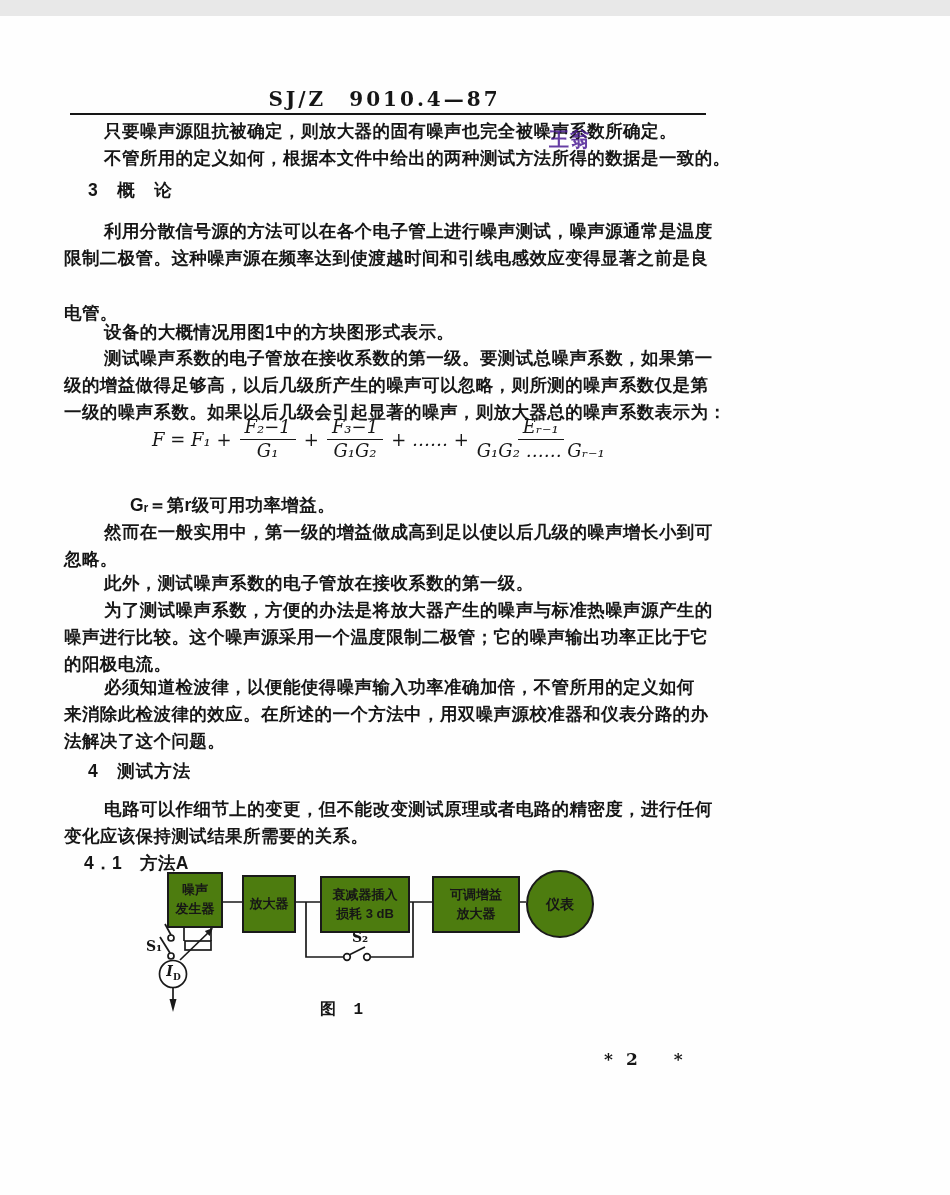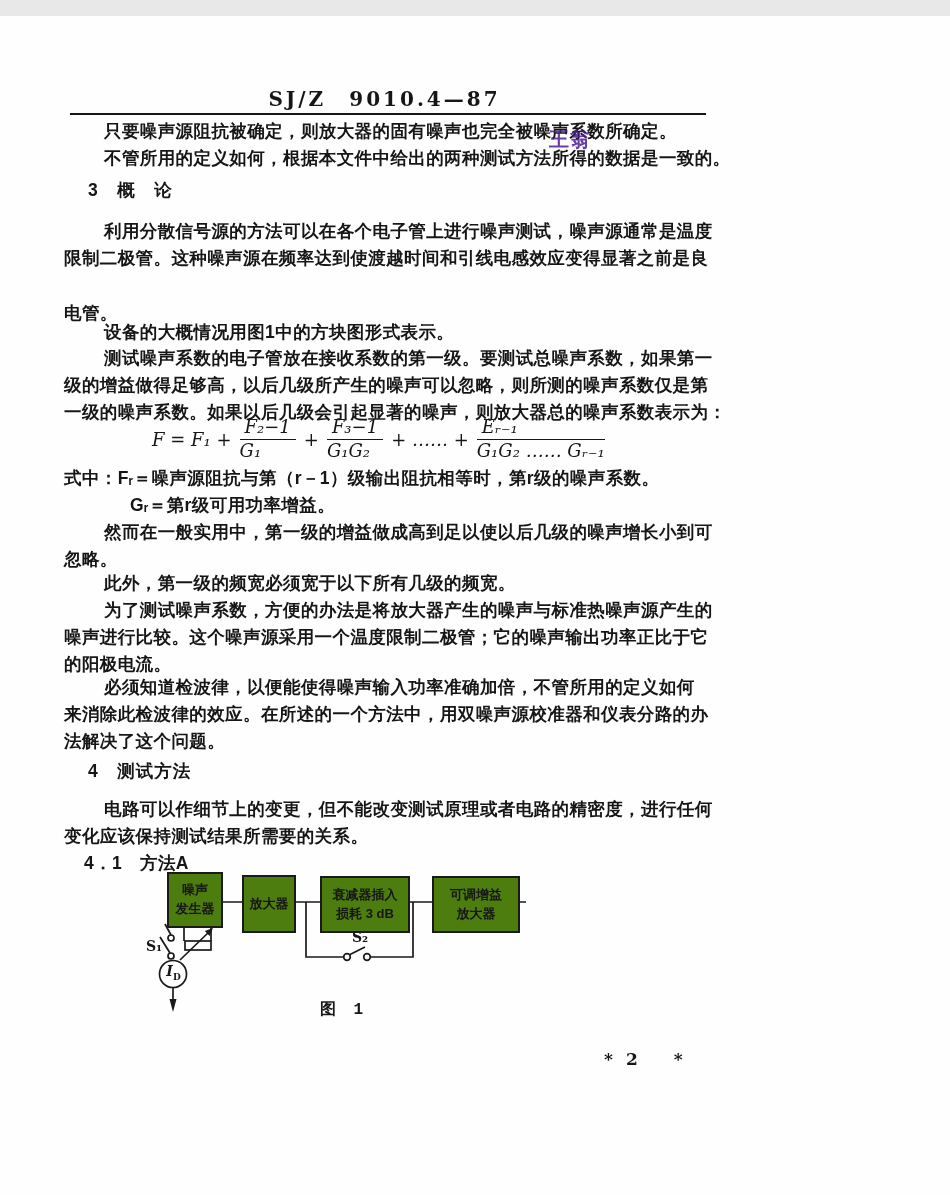--- a/index.html
+++ b/index.html
@@ -9,21 +9,21 @@
        font-family:"DejaVu Serif",serif;font-size:20px;font-weight:700;letter-spacing:3px;}
   .rule{position:absolute;left:70px;top:97px;width:636px;height:2px;background:#161616;}
   .ln{position:absolute;left:64px;font-size:17.5px;letter-spacing:.4px;font-weight:600;
       white-space:pre;line-height:22px;}
   .indent{left:104px;}
   .hd{font-weight:700;letter-spacing:1px;}
   .stamp{position:absolute;left:549px;top:110px;font-size:20px;font-weight:700;
          letter-spacing:1px;color:#4c1d95;opacity:.85;}
   .formula{position:absolute;left:152px;top:401px;display:flex;align-items:center;gap:8px;
            font-family:"DejaVu Serif",serif;font-style:italic;font-size:18px;font-weight:400;}
-  .frac{display:inline-flex;flex-direction:column;line-height:1.15;}
+  .frac{display:inline-flex;flex-direction:column;align-items:center;line-height:1.15;}
   .frac .num{padding:0 5px 1px;border-bottom:1.7px solid #161616;}
   .frac .den{padding-top:1px;}
   .fbox{position:absolute;border:2px solid #1a1a1a;background:#4d7c0f;display:flex;
         align-items:center;justify-content:center;text-align:center;font-size:13px;
         line-height:1.45;white-space:pre-line;font-weight:600;}
   .fcircle{border-radius:50%;font-size:14px;}
   .slabel{position:absolute;font-family:"DejaVu Serif",serif;font-size:14px;font-weight:700;}
   .idlabel{position:absolute;left:161px;top:947px;width:25px;text-align:center;
            font-family:"DejaVu Serif",serif;font-style:italic;font-size:14px;font-weight:700;}
   .idlabel sub{font-size:9px;font-style:normal;}
@@ -64,25 +64,24 @@
       <span class="num">F₃−1</span>
       <span class="den">G₁G₂</span>
     </span>
     <span>+ …… +</span>
     <span class="frac">
       <span class="num">Eᵣ₋₁</span>
       <span class="den">G₁G₂ …… Gᵣ₋₁</span>
     </span>
   </div>
 
-  <div class="ln" style="top:451px">式中：Fᵣ＝噪声源阻抗与第（r－1）级输出阻抗相等时，第r级的噪声系数。</div>
   <div class="ln" style="top:478px;left:130px">Gᵣ＝第r级可用功率增益。</div>
   <div class="ln indent" style="top:505px">然而在一般实用中，第一级的增益做成高到足以使以后几级的噪声增长小到可</div>
   <div class="ln" style="top:532px">忽略。</div>
-  <div class="ln indent" style="top:556px">此外，第一级的频宽必须宽于以下所有几级的频宽。</div>
+  <div class="ln indent" style="top:556px">此外，测试噪声系数的电子管放在接收系数的第一级。</div>
   <div class="ln indent" style="top:583px">为了测试噪声系数，方便的办法是将放大器产生的噪声与标准热噪声源产生的</div>
   <div class="ln" style="top:610px">噪声进行比较。这个噪声源采用一个温度限制二极管；它的噪声输出功率正比于它</div>
   <div class="ln" style="top:637px">的阳极电流。</div>
   <div class="ln indent" style="top:660px">必须知道检波律，以便能使得噪声输入功率准确加倍，不管所用的定义如何</div>
   <div class="ln" style="top:687px">来消除此检波律的效应。在所述的一个方法中，用双噪声源校准器和仪表分路的办</div>
   <div class="ln" style="top:714px">法解决了这个问题。</div>
   <div class="ln hd" style="top:744px;left:88px">4　测试方法</div>
   <div class="ln indent" style="top:782px">电路可以作细节上的变更，但不能改变测试原理或者电路的精密度，进行任何</div>
   <div class="ln" style="top:809px">变化应该保持测试结果所需要的关系。</div>
   <div class="ln" style="top:836px;left:84px">4．1　方法A</div>
@@ -110,20 +109,21 @@
     </g>
   </svg>
 
   <div class="fbox" style="left:167px;top:856px;width:52px;height:52px">噪声
 发生器</div>
   <div class="fbox" style="left:242px;top:859px;width:50px;height:54px">放大器</div>
   <div class="fbox" style="left:320px;top:860px;width:86px;height:53px">衰减器插入
 损耗 3  dB</div>
   <div class="fbox" style="left:432px;top:860px;width:84px;height:53px">可调增益
 放大器</div>
+  <div class="fbox fcircle" style="left:526px;top:854px;width:64px;height:64px">仪表</div>
 
   <div class="slabel" style="left:146px;top:922px">S₁</div>
   <div class="slabel" style="left:352px;top:913px">S₂</div>
   <div class="idlabel"><span>I</span><sub>D</sub></div>
 
   <div class="figcap">图  1</div>
 
   <div class="footer">
     <span>*</span>
     <span class="num">2</span>

